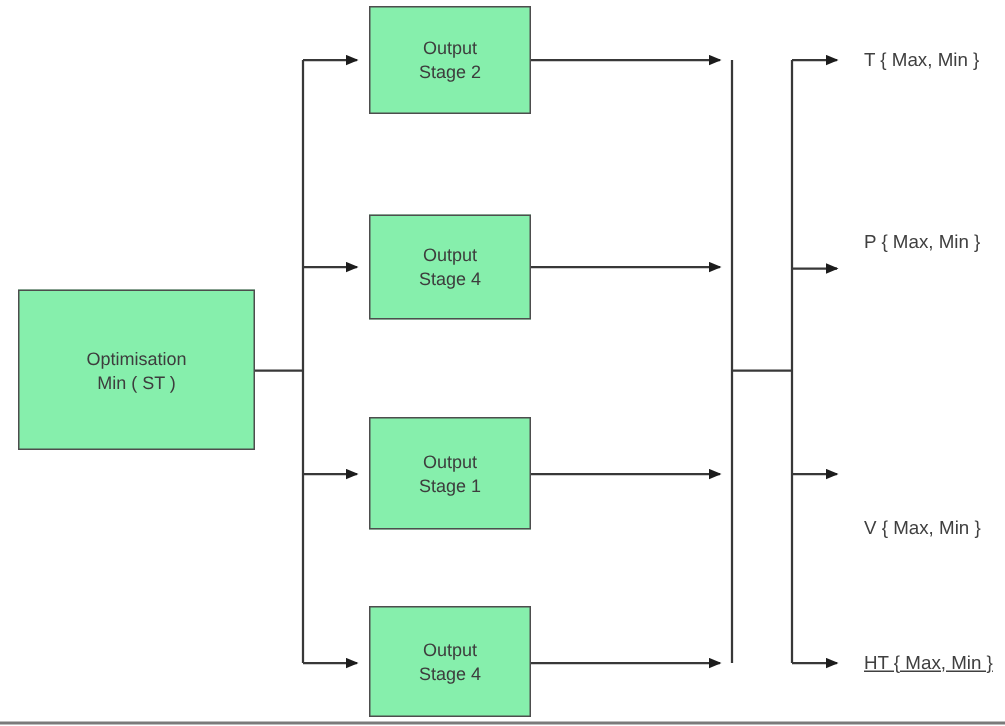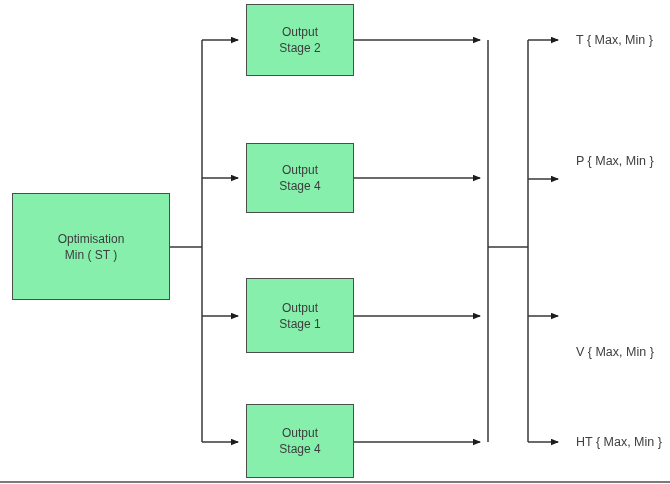--- a/index.html
+++ b/index.html
@@ -51,21 +51,21 @@
     left: 576px;
     height: 18px;
     line-height: 18px;
     color: #404040;
     font-size: 12.5px;
     white-space: nowrap;
   }
   .out-1 { top: 31px;  }
   .out-2 { top: 152px; }
   .out-3 { top: 307px; margin-top: 36px; }
-  .out-4 { top: 433px; }
+  .out-4 { top: 433px; text-decoration: underline; }
   .bottom-rule {
     position: absolute;
     left: 0; right: 0;
     top: 481px;
     height: 2px;
     background: #7a7a7a;
   }
 </style>
 </head>
 <body>

